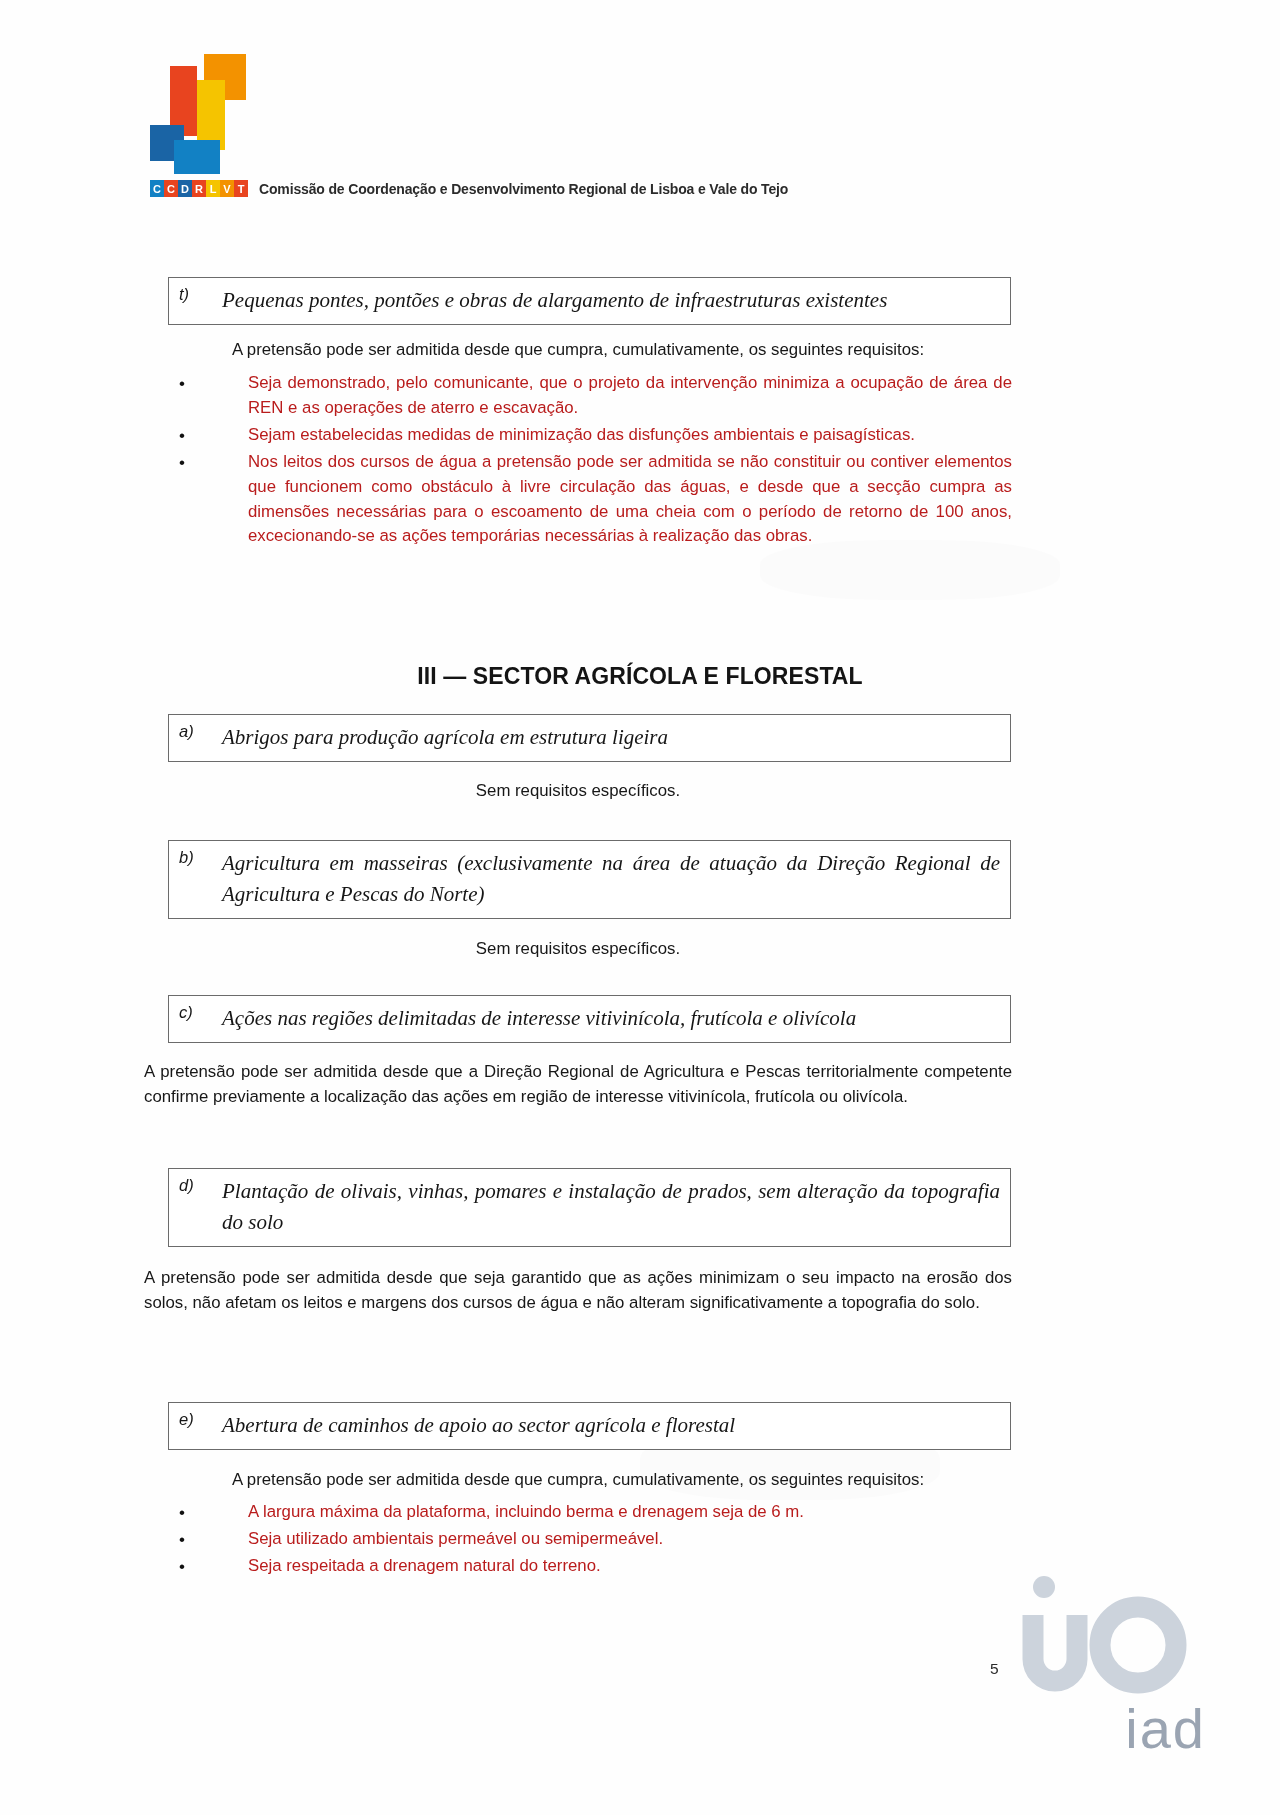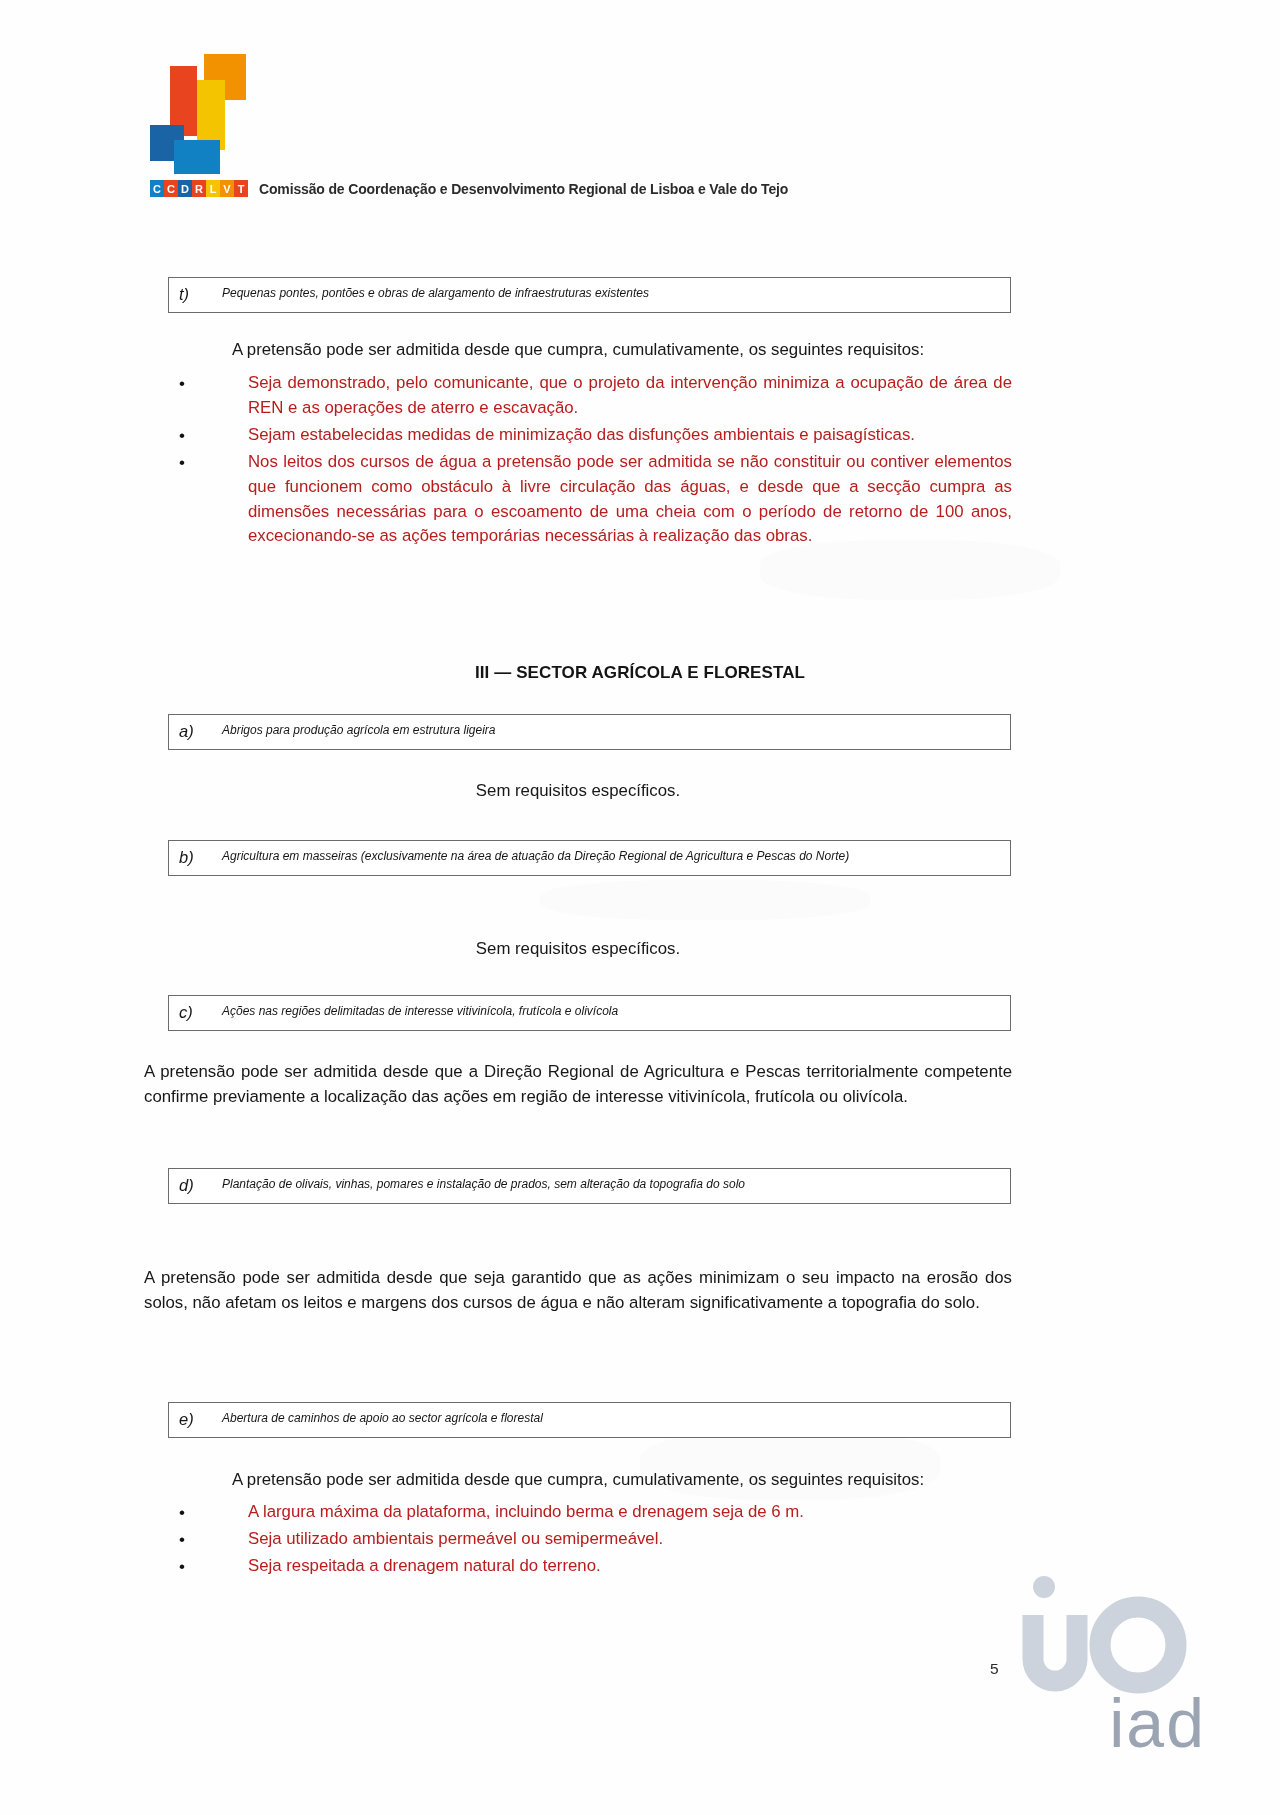--- a/index.html
+++ b/index.html
@@ -101,25 +101,25 @@
   .boxed .marker {
     flex: 0 0 43px;
     font-style: italic;
     font-size: 16.5px;
     color: #161616;
     font-family: "Liberation Sans", sans-serif;
   }
   .boxed .btext {
     flex: 1 1 auto;
     font-style: italic;
-    font-size: 12px;
+    font-size: 21px;
     line-height: 1.48;
     color: #161616;
     text-align: justify;
-    font-family: Liberation Sans, sans-serif;
+    font-family: Liberation Serif, serif;
   }
 
   .para {
     position: absolute;
     left: 144px;
     width: 868px;
     font-size: 16.8px;
     line-height: 1.48;
     color: #171717;
     text-align: justify;
@@ -152,41 +152,41 @@
     line-height: 1.48;
     color: #b91c1c;
     text-align: justify;
   }
 
   .section-head {
     position: absolute;
     left: 0;
     width: 1280px;
     text-align: center;
-    font-size: 17px;
+    font-size: 23px;
     font-weight: 700;
     color: #141414;
     letter-spacing: 0.1px;
   }
 
   
   .watermark {
     position: absolute;
     right: 68px;
     bottom: 52px;
     width: 190px;
     height: 190px;
     pointer-events: none;
   }
   .wm-svg { display: block; }
   .wm-word {
     position: absolute;
     right: 6px;
     bottom: 6px;
-    font-size: 68px;
+    font-size: 56px;
     font-weight: 400;
     color: #9aa4b2;
     letter-spacing: 2px;
     line-height: 1;
     font-family: "Liberation Sans", sans-serif;
   }
   .page-num {
     position: absolute;
     left: 990px;
     top: 1660px;

